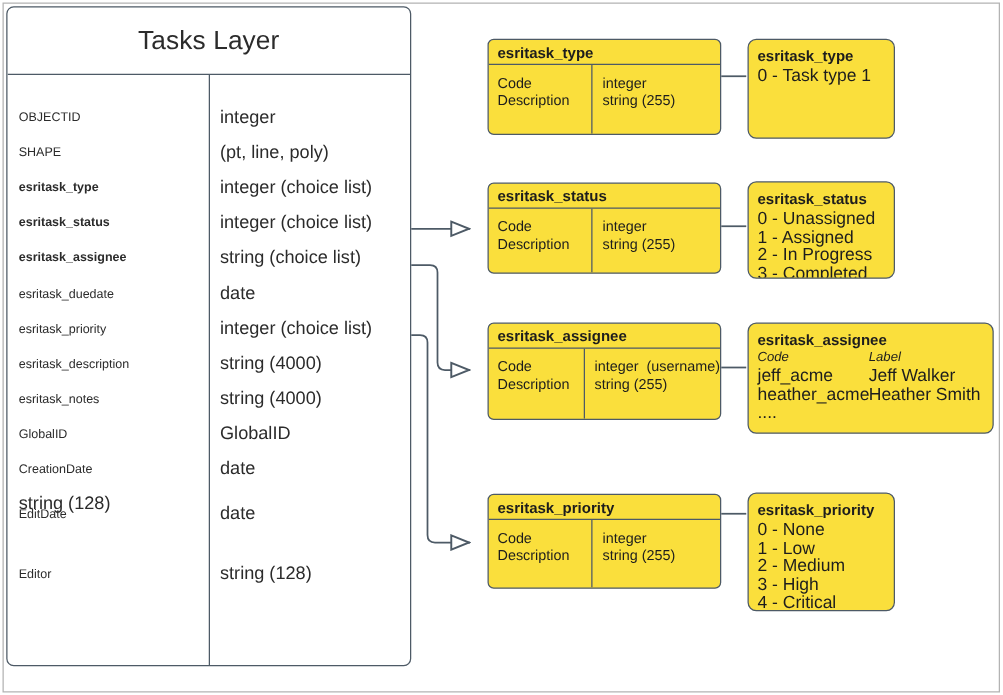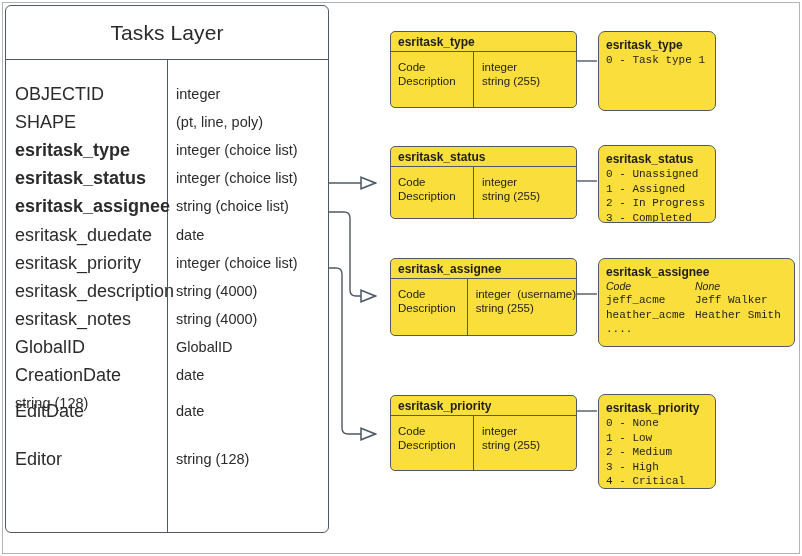--- a/index.html
+++ b/index.html
@@ -73,21 +73,21 @@
     position: absolute;
     left: 0;
     width: 100%;
     height: 28px;
     display: flex;
     align-items: center;
   }
   .field-name {
     width: 161px;
     padding-left: 9px;
-    font-size: 18px;
+    font-size: 10px;
     color: #2b2b2b;
     box-sizing: border-box;
     white-space: nowrap;
   }
   .field-type {
     flex: 1;
     padding-left: 9px;
     font-size: 14.5px;
     color: #2b2b2b;
     box-sizing: border-box;
@@ -150,25 +150,24 @@
     overflow: hidden;
   }
   .val-title {
     font-size: 12px;
     font-weight: bold;
     color: #1d1d1d;
     line-height: 15px;
     white-space: nowrap;
   }
   .val-line {
-    font-size: 11px;
+    font-size: 14px;
     line-height: 14.5px;
     color: #1d1d1d;
     white-space: nowrap;
-    font-family: Liberation Mono, monospace;
   }
   .val-table { display: block; }
   .val-trow { display: flex; }
   .val-c1 { width: 89px; }
   .val-c2 { flex: 1; }
   .val-hdr { font-style: italic; font-size: 10.5px; line-height: 13px; color: #1d1d1d; }
 
   
   #connectors {
     position: absolute;
@@ -338,21 +337,21 @@
     <div class="val-line">1 - Assigned</div>
     <div class="val-line">2 - In Progress</div>
     <div class="val-line">3 - Completed</div>
   </div>
 
   <div class="val-box" style="left:598px; top:258px; width:197px; height:89px;">
     <div class="val-title">esritask_assignee</div>
     <div class="val-table">
       <div class="val-trow">
         <div class="val-c1 val-hdr">Code</div>
-        <div class="val-c2 val-hdr">None</div>
+        <div class="val-c2 val-hdr">Label</div>
       </div>
       <div class="val-trow">
         <div class="val-c1 val-line">jeff_acme</div>
         <div class="val-c2 val-line">Jeff Walker</div>
       </div>
       <div class="val-trow">
         <div class="val-c1 val-line">heather_acme</div>
         <div class="val-c2 val-line">Heather Smith</div>
       </div>
       <div class="val-trow">

